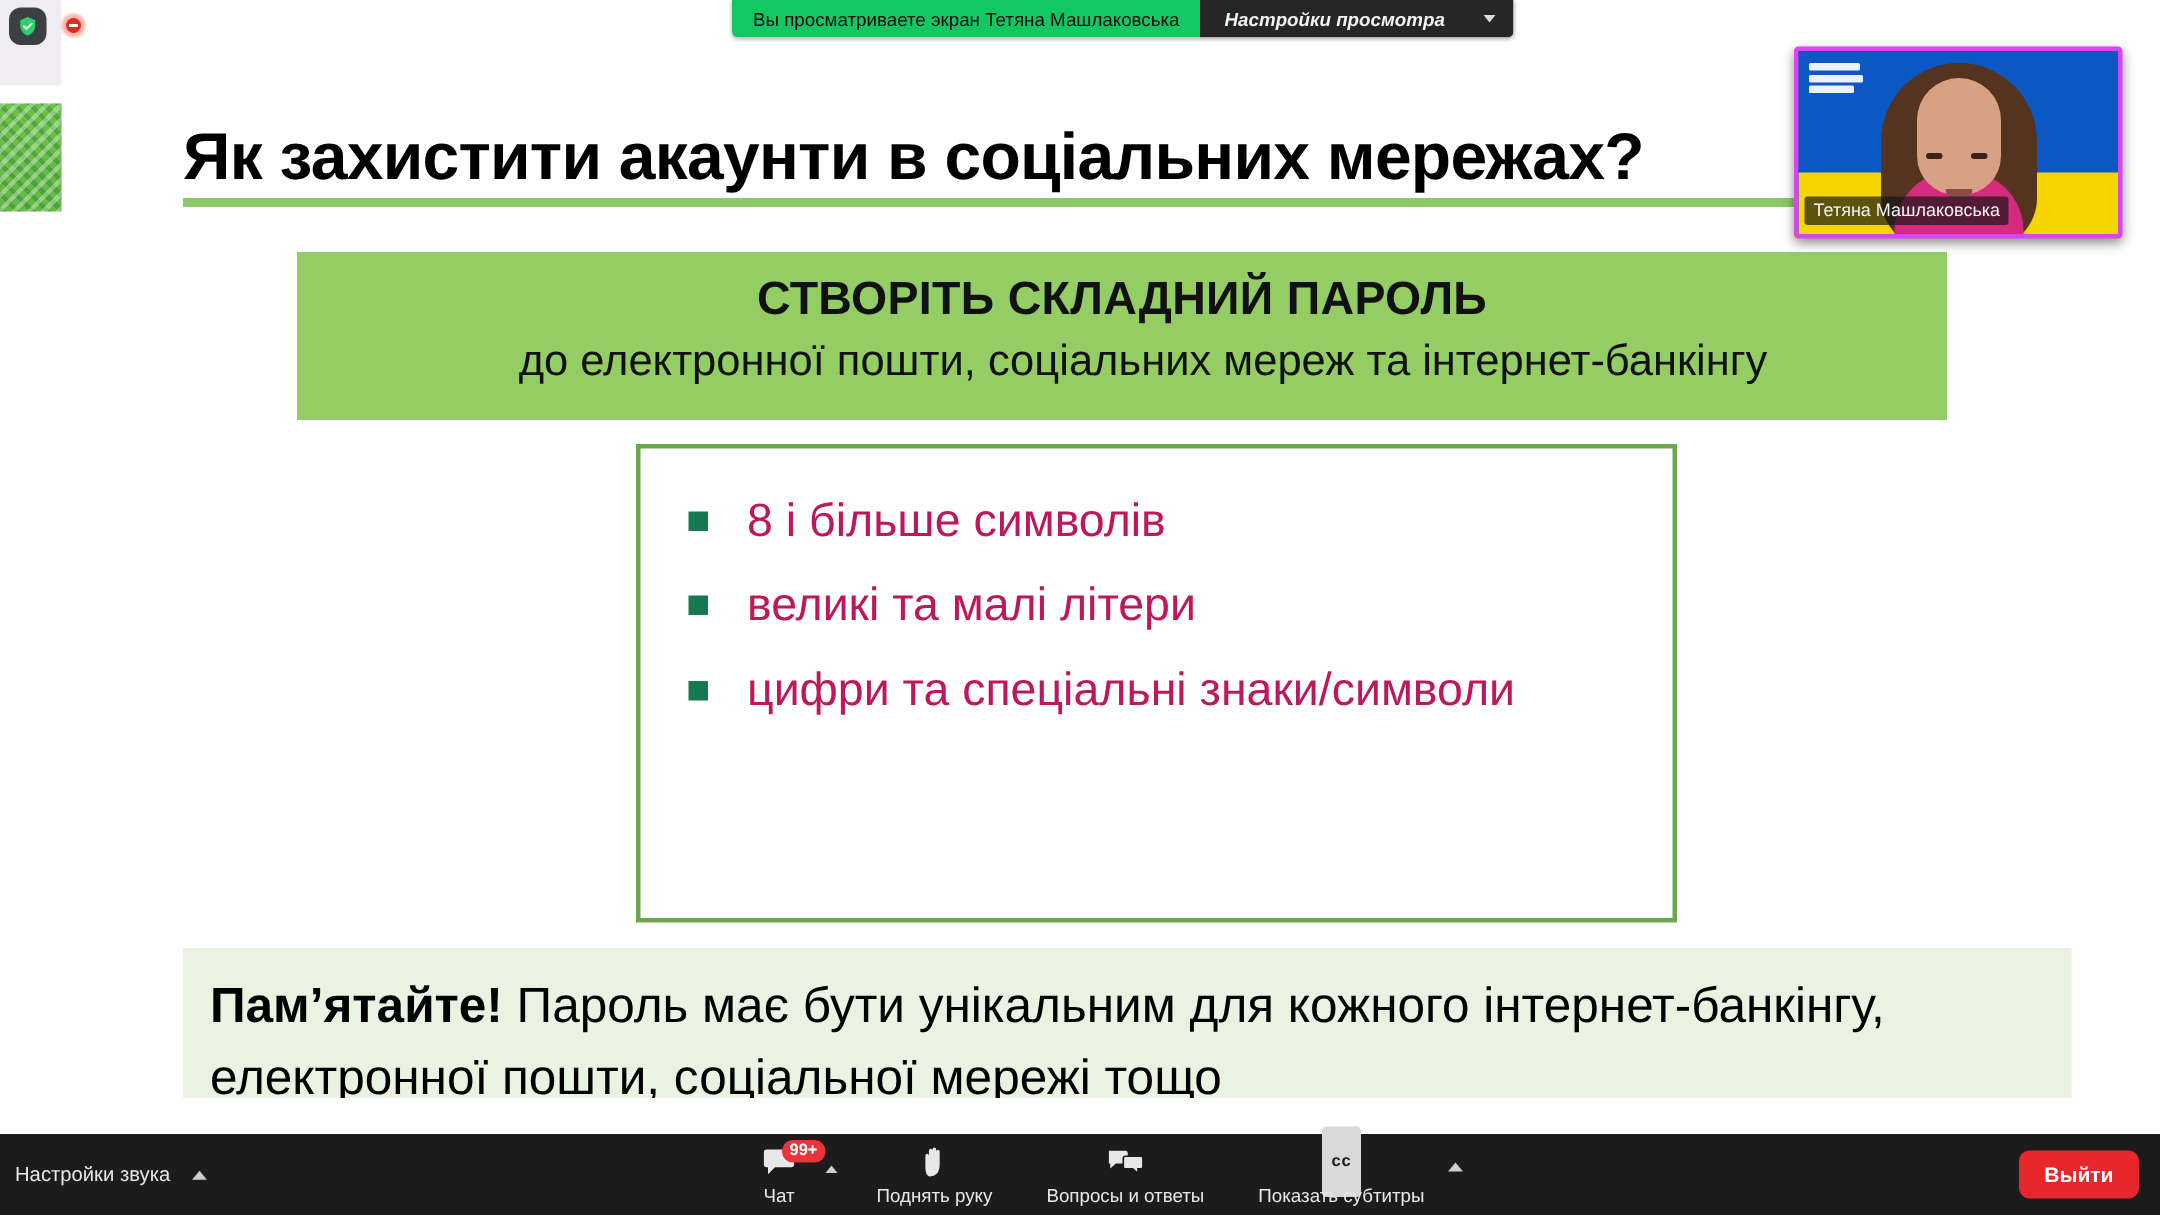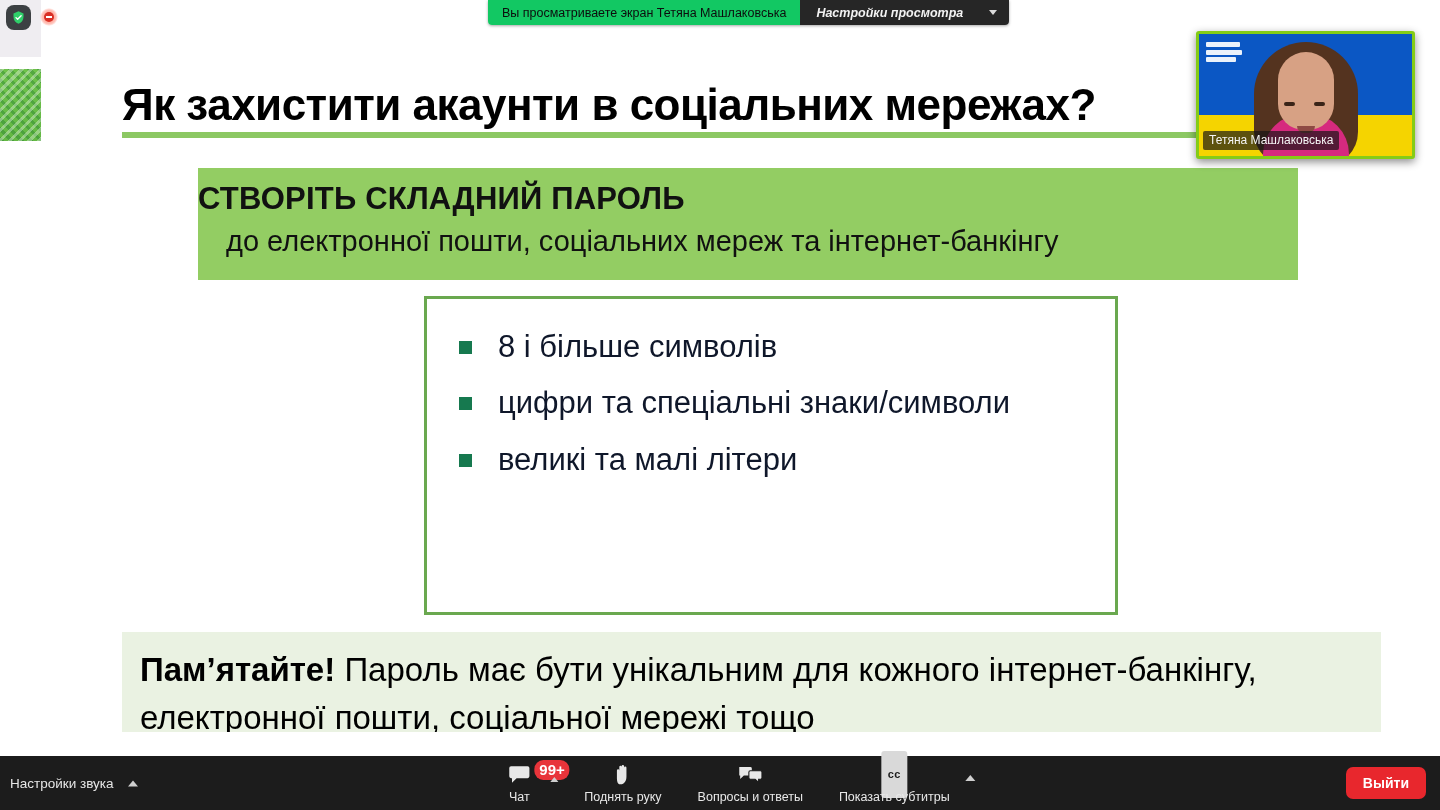--- a/index.html
+++ b/index.html
@@ -34,21 +34,21 @@
     font-family: "Liberation Sans", sans-serif;
   }
   .title-rule {
     position: absolute; left: 122px; top: 120px; width: 1206px; height: 6px;
     background: #8cc863;
   }
 
   
   .banner {
     position: absolute; left: 198px; top: 156px; width: 1100px; height: 112px;
-    background: #93cd63; text-align: left; padding-top: 12px;
+    background: #93cd63; text-align: center; padding-top: 12px;
   }
   .banner-head {
     font-size: 31px; font-weight: bold; color: #111; letter-spacing: .2px;
     line-height: 1.25;
   }
   .banner-sub {
     font-size: 29px; color: #111; line-height: 1.3; margin-top: 4px; padding-left: 28px;
   }
 
   
@@ -58,21 +58,21 @@
   }
   .list-box-title {
     font-size: 32px; font-weight: bold; color: #000; line-height: 1.25;
     margin-bottom: 6px;
   }
   .bullet-row { display: flex; align-items: flex-start; margin-top: 16px; }
   .bullet-sq {
     width: 13px; height: 13px; background: #16794f; flex: 0 0 13px;
     margin: 14px 26px 0 14px;
   }
-  .bullet-text { font-size: 31px; color: #0f172a; line-height: 1.3; }
+  .bullet-text { font-size: 31px; color: #be185d; line-height: 1.3; }
 
   
   .note-box {
     position: absolute; left: 122px; top: 620px; width: 1259px; height: 130px;
     background: #eaf2e2; padding: 14px 18px 0 18px;
   }
   .note-text { font-size: 33px; color: #000; line-height: 1.45; }
   .note-text b { font-weight: bold; }
 
   
@@ -116,21 +116,21 @@
   }
   .rec-inner {
     width: 10px; height: 10px; border-radius: 50%; background: #d93025;
     display:flex; align-items:center; justify-content:center;
   }
   .rec-bar { width: 6px; height: 1.6px; background: #fff; }
 
   
   .video-thumb {
     position: absolute; left: 1196px; top: 31px; width: 219px; height: 128px;
-    border: 3px solid #84cc16; border-radius: 3px; overflow: hidden;
+    border: 3px solid #d946ef; border-radius: 3px; overflow: hidden;
     box-shadow: 0 3px 8px rgba(0,0,0,.45); background: #0b57c4;
   }
   .v-blue { position: absolute; left:0; top:0; width:100%; height: 66%; background:#0b57c4; }
   .v-yellow { position: absolute; left:0; bottom:0; width:100%; height: 34%; background:#f5d400; }
   .gmw-logo {
     position: absolute; left: 7px; top: 8px; width: 38px; height: 20px;
     display:flex; flex-direction:column; justify-content:space-between;
   }
   .gmw-line { height: 5px; background: rgba(255,255,255,.92); border-radius:1px; }
   .gmw-line:nth-child(1){ width: 34px; }
@@ -185,22 +185,22 @@
     position: absolute; left: 50%; transform: translateX(-50%);
     top: 0; height: 54px; display: flex; align-items: center; gap: 36px;
   }
   .tool { position: relative; width: auto; min-width: 58px; text-align: center; cursor: pointer; }
   .tool .glyph {
     height: 24px; display: flex; align-items: center; justify-content: center;
     color: #e8e8e8; font-size: 19px; line-height: 1;
   }
   .tool .tlabel { font-size: 12.5px; color: #e8e8e8; margin-top: 3px; white-space: nowrap; }
   .badge {
-    position: absolute; top: -3px; left: 50%; margin-left: 15px;
-    background: #e8343a; color: #fff; font-size: 15px; font-weight: bold;
+    position: absolute; top: -3px; left: 50%; margin-left: 2px;
+    background: #e8343a; color: #fff; font-size: 11px; font-weight: bold;
     border-radius: 9px; padding: 1px 5px; line-height: 1.2;
   }
   .mini-chev {
     position: absolute; right: -10px; top: 14px;
     width: 0; height: 0; border-left: 4px solid transparent;
     border-right: 4px solid transparent; border-bottom: 5px solid #cfcfcf;
   }
   .cc-box {
     display:inline-flex; align-items:center; justify-content:center;
     background:#d9d9d9; color:#1c1c1c; font-size:11px; font-weight:bold;
@@ -238,25 +238,25 @@
     </div>
 
     <div class="list-box">
 
       <div class="bullet-row">
         <span class="bullet-sq"></span>
         <span class="bullet-text">8 і більше символів</span>
       </div>
       <div class="bullet-row">
         <span class="bullet-sq"></span>
-        <span class="bullet-text">цифри та спеціальні знаки/символи</span>
+        <span class="bullet-text">великі та малі літери</span>
       </div>
       <div class="bullet-row">
         <span class="bullet-sq"></span>
-        <span class="bullet-text">великі та малі літери</span>
+        <span class="bullet-text">цифри та спеціальні знаки/символи</span>
       </div>
     </div>
 
     <div class="note-box">
       <div class="note-text"><b>Пам’ятайте!</b><span> Пароль має бути унікальним для кожного інтернет-банкінгу, електронної пошти, соціальної мережі тощо</span></div>
     </div>
   </div>
 
   <div class="divider-line"></div>
 

